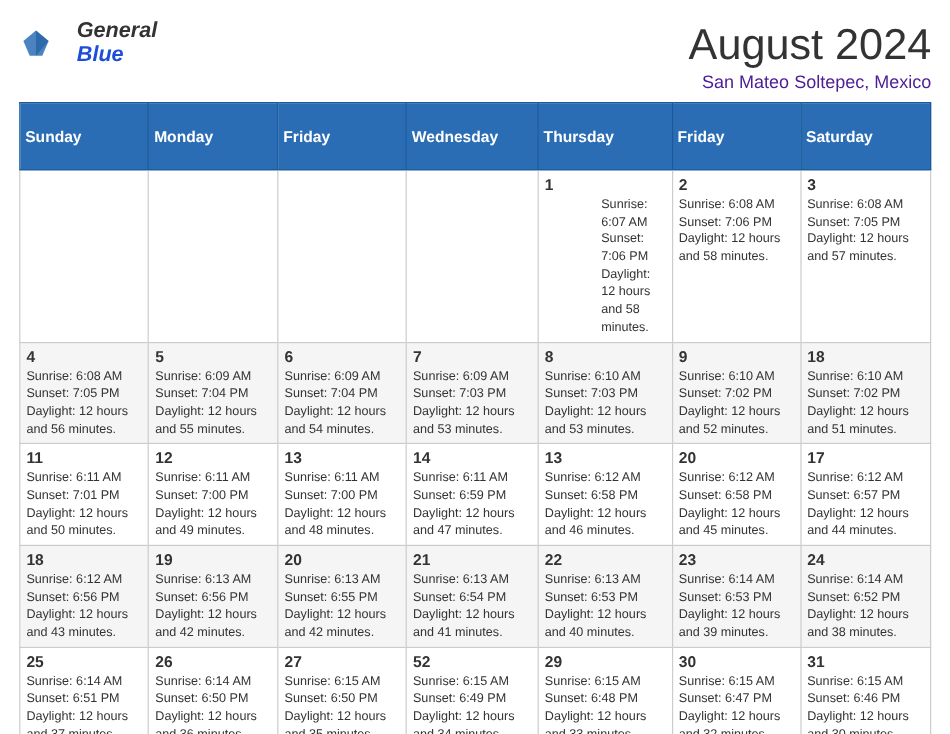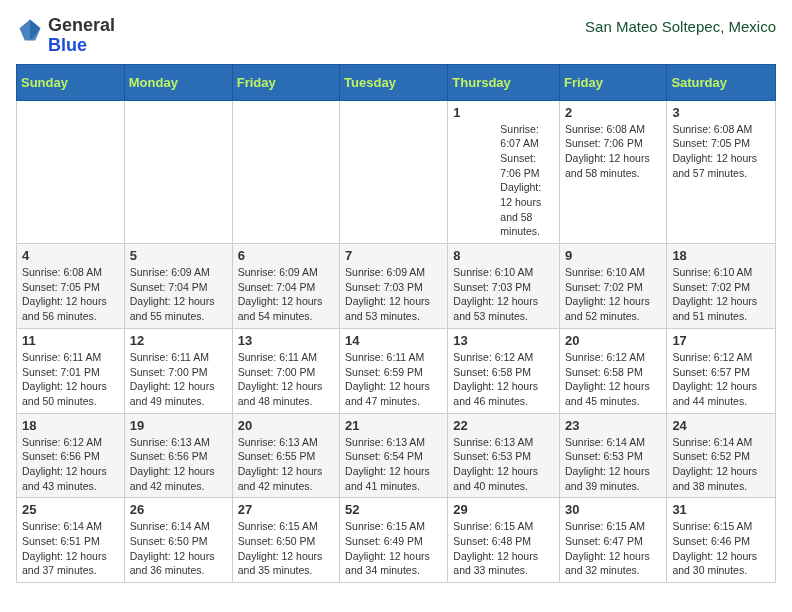--- a/index.html
+++ b/index.html
@@ -11,22 +11,23 @@
       padding: 16px;
     }
     .header {
       display: flex;
       justify-content: space-between;
       align-items: flex-start;
       margin-bottom: 8px;
     }
     .logo {
       display: flex;
-      align-items: flex-start;
-      gap: 4px;
+      align-items: center;
+      gap: 20px;
+      font-style: italic;
     }
     .logo-text {
       font-size: 18px;
       font-weight: bold;
       line-height: 1.1;
     }
     .logo-text .general { color: #333; }
     .logo-text .blue { color: #1d4ed8; }
     .logo-icon {
       width: 28px;
@@ -35,34 +36,34 @@
     .title-block {
       text-align: right;
     }
     .month-title {
       font-size: 36px;
       font-weight: normal;
       color: #333;
     }
     .location {
       font-size: 15px;
-      color: #14532d;
+      color: #4c1d95;
       margin-top: 2px;
     }
     .calendar {
       width: 100%;
       border-collapse: collapse;
       border: 1px solid #ccc;
     }
     .calendar th {
       background: #2a6db5;
-      color: #bef264;
+      color: #ffffff;
       font-size: 13px;
       font-weight: bold;
-      padding: 10px 4px;
+      padding: 20px 4px;
       text-align: left;
       border: 1px solid #1a5a9a;
     }
     .calendar td {
       vertical-align: top;
       border: 1px solid #ccc;
       padding: 4px 5px;
       width: 113px;
       min-height: 80px;
       background: #fff;
@@ -92,31 +93,32 @@
     <svg class="logo-icon" viewBox="0 0 32 32" xmlns="http://www.w3.org/2000/svg">
       <polygon points="16,4 28,14 22,28 10,28 4,14" fill="#2a6db5" opacity="0.85"></polygon>
       <polygon points="16,4 28,14 16,28" fill="#1a5a9a" opacity="0.6"></polygon>
     </svg>
     <div class="logo-text">
       <div><span class="general">General</span></div>
       <div><span class="blue">Blue</span></div>
     </div>
   </div>
   <div class="title-block">
+    <div class="month-title">August 2024</div>
     <div class="location">San Mateo Soltepec, Mexico</div>
   </div>
 </div>
 
 <table class="calendar">
   <thead>
     <tr>
     <th>Sunday</th>
         <th>Monday</th>
         <th>Friday</th>
-        <th>Tuesday</th>
+        <th>Wednesday</th>
         <th>Thursday</th>
         <th>Friday</th>
         <th>Saturday</th>
       </tr>
   </thead>
   <tbody id="calendar-body">
   <tr>
         <td class="empty"></td>
         <td class="empty"></td>
         <td class="empty"></td>

